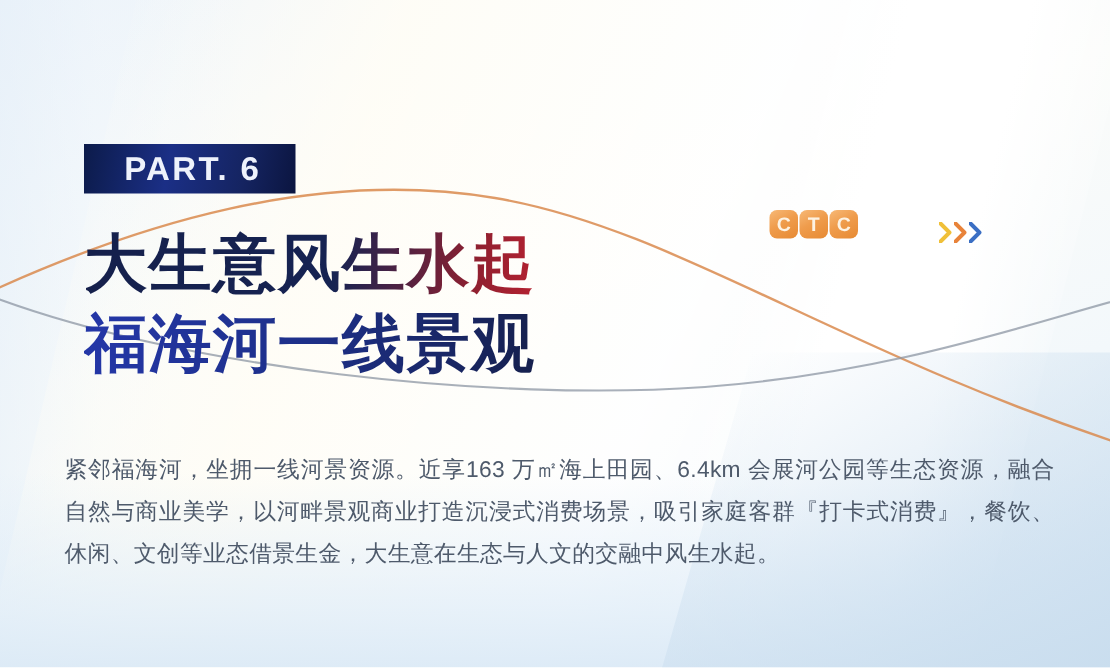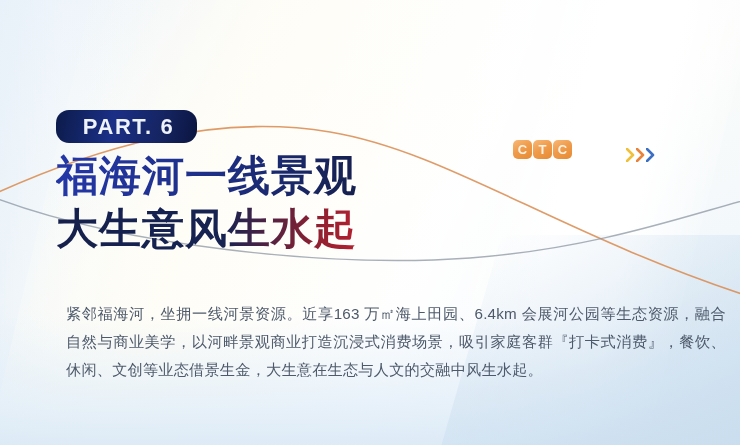--- a/index.html
+++ b/index.html
@@ -73,28 +73,27 @@
     position: absolute;
     inset: 0;
     width: 740px;
     height: 445px;
   }
 
   
   .part-badge {
     position: absolute;
     left: 56px;
-    top: 110px;
+    top: 96px;
     width: 141px;
     height: 33px;
     background: linear-gradient(100deg, #0c1b4a 0%, #1b2f86 40%, #152461 75%, #0b1540 100%);
     display: flex;
     align-items: center;
     justify-content: center;
-    border-radius: 13px;
   }
   .part-badge span {
     color: #eef2fb;
     font-size: 22px;
     font-weight: 700;
     letter-spacing: 1.6px;
     line-height: 1;
     padding-left: 4px;
   }
 
@@ -180,21 +179,20 @@
     position: absolute;
     left: 43px;
     top: 300px;
     width: 660px;
     color: #4e5a6b;
     font-size: 15.2px;
     line-height: 28px;
     letter-spacing: 0.2px;
     text-align: justify;
     text-align-last: left;
-    margin-left: 23px;
   }
 </style>
 </head>
 <body>
 
 <div id="slide">
 
   <div class="bg-layer">
     <div class="band-blue-left"></div>
     <div class="band-diag-light"></div>
@@ -206,22 +204,22 @@
   <svg class="curves" viewBox="0 0 740 445">
     <path d="M -10 196 C 90 150, 210 112, 330 132 C 450 152, 560 236, 760 300" fill="none" stroke="#d98a4e" stroke-width="1.6" stroke-opacity="0.85"></path>
     <path d="M -10 196 C 120 246, 330 268, 470 258 C 600 248, 690 214, 760 196" fill="none" stroke="#8c95a3" stroke-width="1.4" stroke-opacity="0.75"></path>
   </svg>
 
   <div class="part-badge">
     <span>PART. 6</span>
   </div>
 
   <div class="headline">
+    <div class="line line2">大生意风生水起</div>
     <div class="line line1">福海河一线景观</div>
-    <div class="line line2">大生意风生水起</div>
   </div>
 
   <div class="logo">
     <div class="logo-mark">
       <div class="logo-letter">C</div>
       <div class="logo-letter">T</div>
       <div class="logo-letter">C</div>
     </div>
   </div>
 

